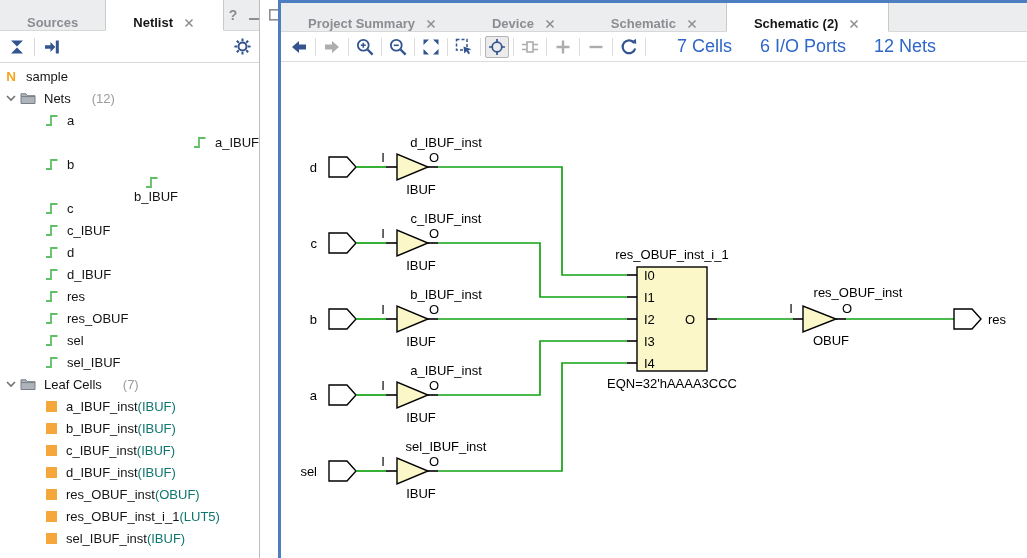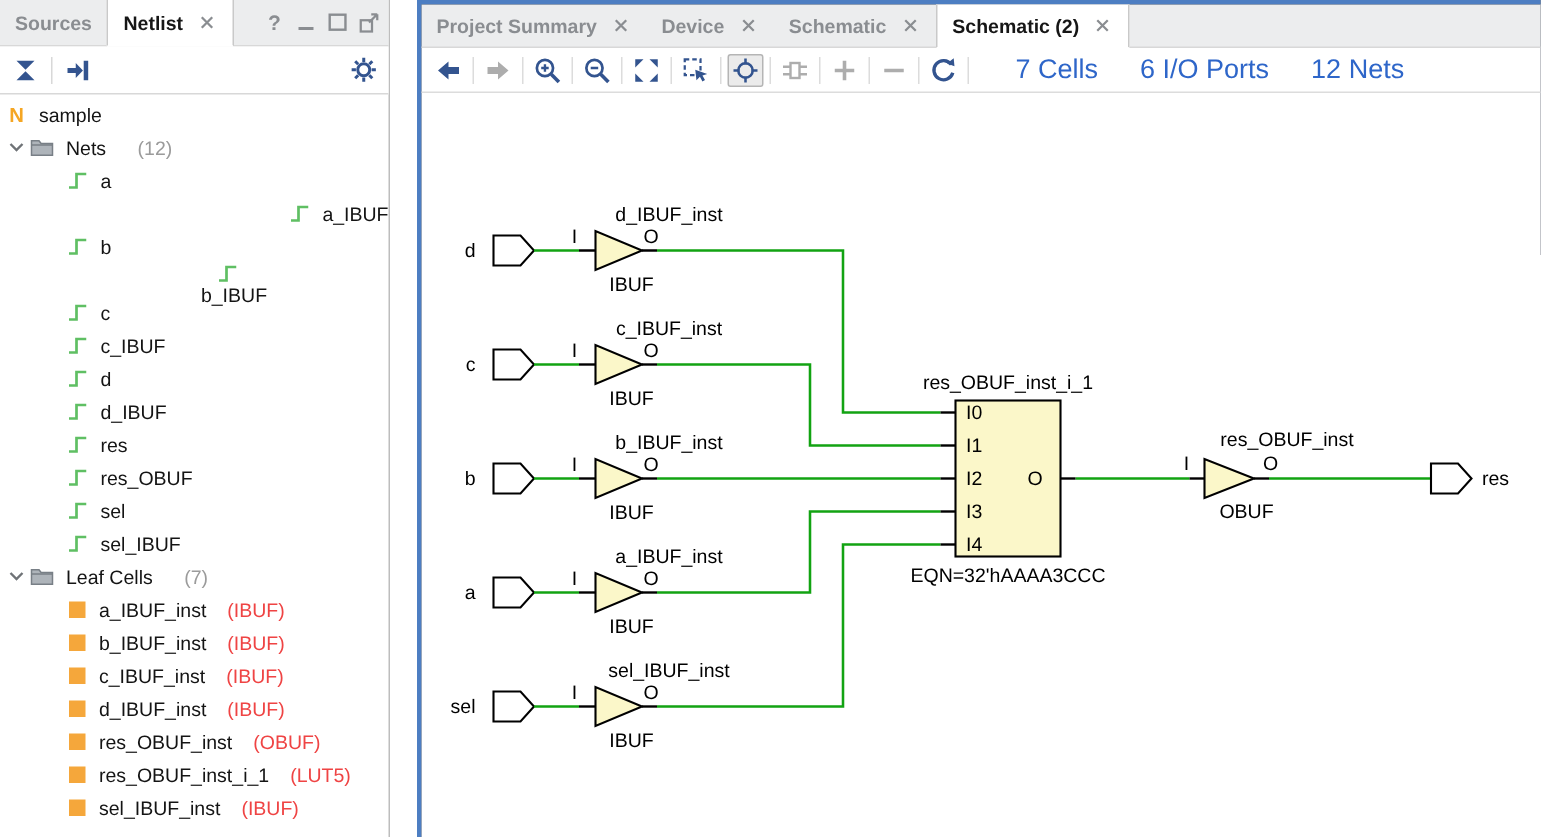--- a/index.html
+++ b/index.html
@@ -4,43 +4,43 @@
 <style>
   html,body{margin:0;padding:0}
   body{width:1027px;height:558px;position:relative;overflow:hidden;background:#fff;
        font-family:"Liberation Sans",sans-serif;-webkit-font-smoothing:antialiased}
 
   
   .left-panel{position:absolute;left:0;top:0;width:260px;height:558px;background:#fff;
               border-right:1px solid #BDBDBD;box-sizing:border-box}
   .tabbar{height:30px;display:flex;align-items:stretch;background:#ECEDEE;
           border-bottom:1px solid #D8D8D8;font-size:13px;font-weight:bold;color:#8A8D91}
-  .tab{display:flex;align-items:center;padding:0 10px;gap:9px;white-space:nowrap}
+  .tab{display:flex;align-items:flex-end;padding:0 27px;gap:9px;white-space:nowrap}
   .tab .x{width:14px;height:14px;display:inline-block}
   .tab.active{background:#fff;color:#161616;border-left:1px solid #C9C9C9;
               border-right:1px solid #C9C9C9;border-bottom:1px solid #fff;margin-bottom:-1px}
   .win-controls{margin-left:auto;display:flex;align-items:center;gap:3px;padding-right:4px}
   .wc{width:18px;height:18px;display:inline-block}
 
   .toolbar{height:32px;display:flex;align-items:center;background:#fff;
            border-bottom:1px solid #D8D8D8;padding:0 7px;box-sizing:border-box}
   .tbi{width:20px;height:20px;display:inline-flex;align-items:center;justify-content:center}
   .tb-sep{width:1px;height:18px;background:#D8D8D8;margin:0 7px;flex:0 0 auto}
   .spacer{flex:1}
 
   .tree{padding-top:2px;font-size:13px;color:#141414}
   .tree-row{height:22px;display:flex;align-items:center;box-sizing:border-box}
   .tree-row .ticon{display:inline-flex;align-items:center;justify-content:center;flex:0 0 auto}
   .tree-row .lbl{margin-left:8px;white-space:nowrap}
   .tree-row .count{color:#9B9B9B;margin-left:21px}
-  .tree-row .suffix{color:#ef4444;margin-left:14px}
+  .tree-row .suffix{color:#0f766e;margin-left:0}
   .chev{width:14px;height:14px;margin-right:2px}
 
   
-  .right-panel{position:absolute;left:278px;top:0;width:749px;height:558px;background:#0f172a;
+  .right-panel{position:absolute;left:278px;top:0;width:749px;height:558px;background:#7f1d1d;
                border-left:3px solid #4D7EC2;border-top:3px solid #4D7EC2;box-sizing:border-box}
   .right-panel .tabbar{height:28px}
   .rtoolbar{height:30px;display:flex;align-items:center;background:#fff;
             border-bottom:1px solid #DCDCDC;padding:0 5px;box-sizing:border-box}
   .rtb-cell{width:24px;height:22px;display:flex;align-items:center;justify-content:center;
             margin:0 1px;flex:0 0 auto;border:1px solid transparent;box-sizing:border-box}
   .rtb-cell.active{border:1px solid #B5B5B5;background:#EBEBEB;border-radius:2px}
   .rtb-sep{width:1px;height:18px;background:#DCDCDC;margin:0 3px;flex:0 0 auto}
   .count-link{color:#2E66C9;font-size:18px;margin-left:28px;white-space:nowrap}
   .count-link:first-of-type{margin-left:16px}

